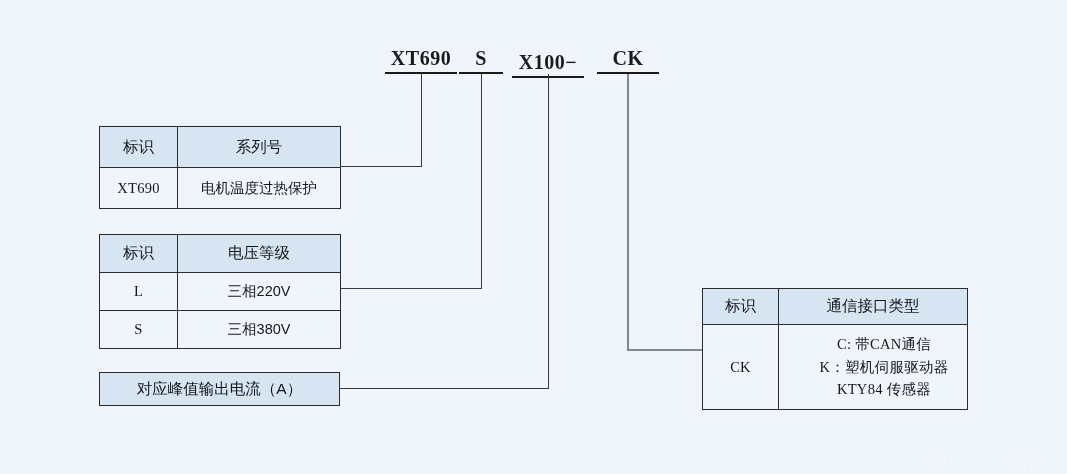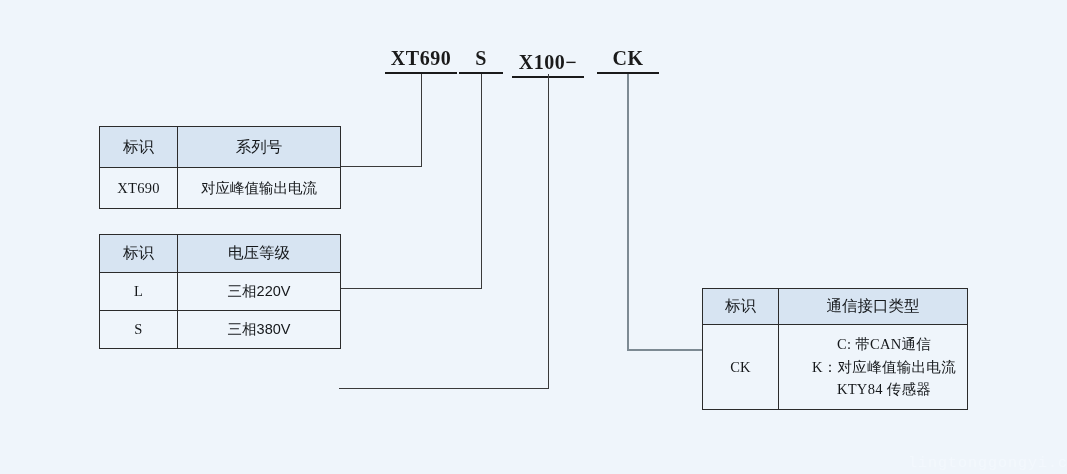--- a/index.html
+++ b/index.html
@@ -113,21 +113,21 @@
         <col style="width:78px">
         <col style="width:163px">
       </colgroup>
     <tbody>
       <tr>
         <td class="hd" style="height:40px">标识</td>
         <td class="hd">系列号</td>
       </tr>
       <tr>
         <td class="latin" style="height:40px">XT690</td>
-        <td>对应峰值输出电流</td>
+        <td>电机温度过热保护</td>
       </tr>
     </tbody>
   </table>
 
   <table class="tbl" style="left:99px;top:234px;width:241px;">
     <colgroup>
         <col style="width:78px">
         <col style="width:163px">
       </colgroup>
     <tbody>
@@ -139,36 +139,39 @@
         <td class="latin" style="height:37px">L</td>
         <td>三相220V</td>
       </tr>
       <tr>
         <td class="latin" style="height:37px">S</td>
         <td>三相380V</td>
       </tr>
     </tbody>
   </table>
 
+  <div class="shaded-box" style="left:99px;top:372px;width:239px;height:32px;">
+    <span>对应峰值输出电流（A）</span>
+  </div>
 
   <table class="tbl" style="left:702px;top:288px;width:265px;">
     <colgroup>
         <col style="width:76px">
         <col style="width:189px">
       </colgroup>
     <tbody>
       <tr>
         <td class="hd" style="height:35px">标识</td>
         <td class="hd">通信接口类型</td>
       </tr>
       <tr>
         <td class="latin" style="height:84px">CK</td>
         <td class="desc latin">
           <div>C: 带CAN通信</div>
-          <div>K：对应峰值输出电流</div>
+          <div>K：塑机伺服驱动器</div>
           <div>KTY84 传感器</div>
         </td>
       </tr>
     </tbody>
   </table>
 
   <div class="watermark">lingtonggongyi.co</div>
 
 </div>
 

